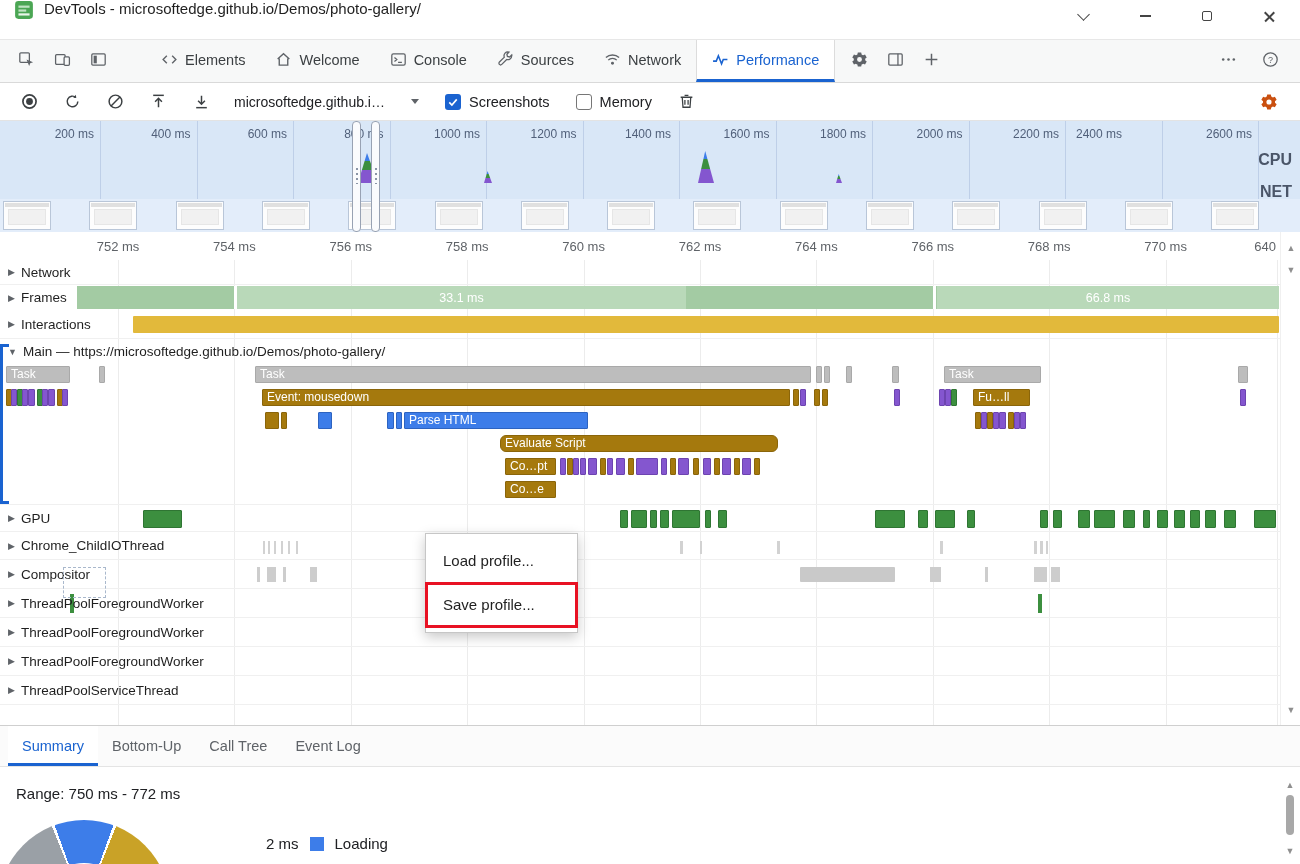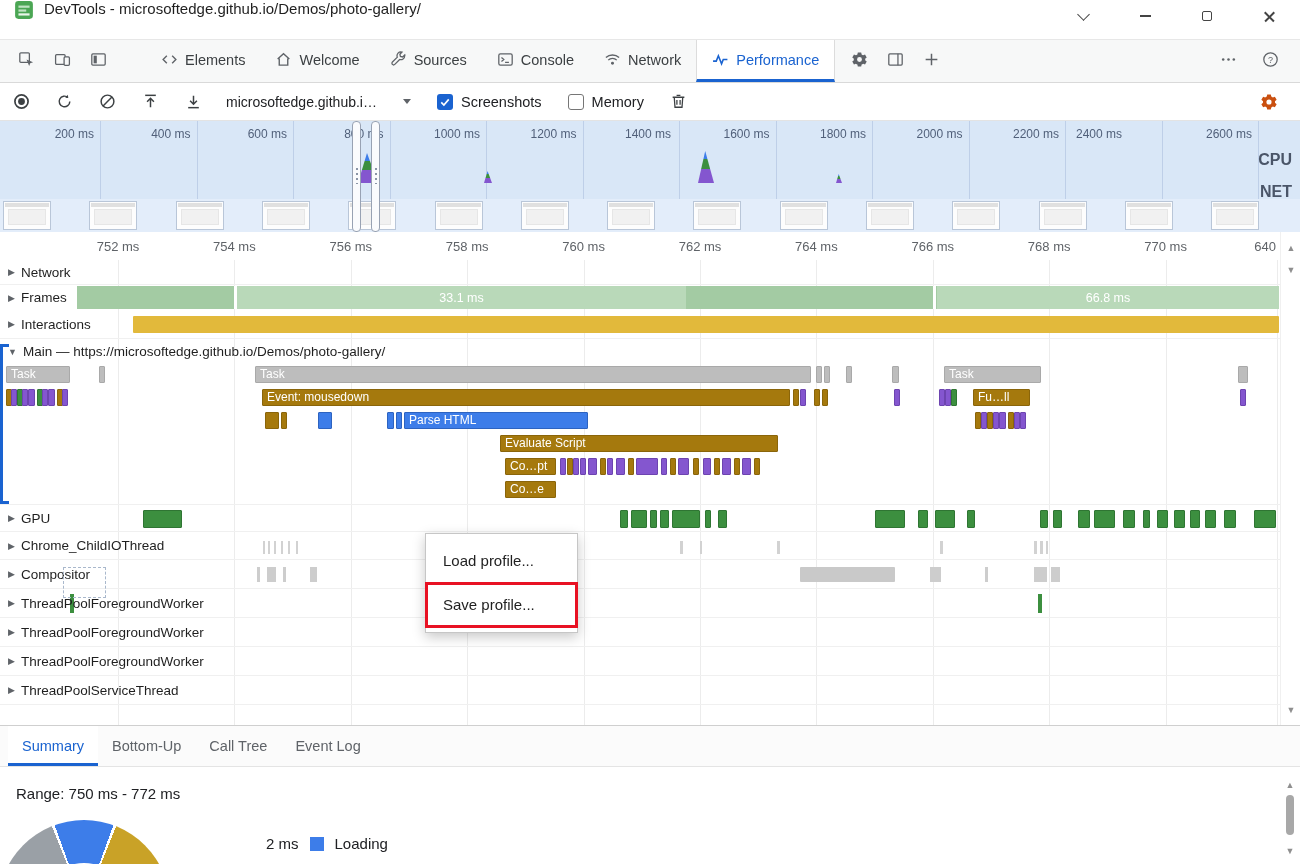--- a/index.html
+++ b/index.html
@@ -33,21 +33,21 @@
        border-bottom:3px solid transparent;}
   .tab .ticon{display:flex;color:#5f6368;}
   .tab.active{color:var(--c-accent,#1a63d0);border-bottom-color:var(--c-accent,#1a63d0);background:#fff;
        border-left:1px solid #dcdcdc;border-right:1px solid #dcdcdc;}
   .tab.active .ticon{color:var(--c-accent,#1a63d0);}
   .tb-icons.mid{margin-left:6px;}
   .tb-icons.right{margin-left:auto;padding-right:12px;gap:6px;}
 
   
   .toolbar{position:absolute;left:0;top:83px;width:1300px;height:38px;display:flex;align-items:center;
-           background:#fff;border-bottom:1px solid #e3e3e3;padding-left:4px;}
+           background:#fff;border-bottom:1px solid #e3e3e3;padding-left:12px;}
   .tb-left{display:flex;align-items:center;gap:9px;}
   .tbtn{width:34px;height:32px;display:flex;align-items:center;justify-content:center;color:#3c4043;}
   .tbtn .icon{display:flex;}
   .tbtn.orange{color:var(--c-settings-orange,#ca5010);}
   .url-select{display:flex;align-items:center;margin-left:16px;font-size:14px;color:#202124;}
   .url-select .chev{margin-left:26px;width:0;height:0;border-left:4.5px solid transparent;border-right:4.5px solid transparent;border-top:5px solid #5f6368;}
   .check-group{display:flex;align-items:center;gap:8px;margin-left:26px;font-size:14.5px;}
   .cb{width:16px;height:16px;border-radius:3px;display:flex;align-items:center;justify-content:center;}
   .cb.checked{background:var(--c-accent,#1a63d0);}
   .cb.un{border:1.5px solid #767676;background:#fff;}
@@ -218,33 +218,33 @@
           <span class="ticon" data-interactable="false">
             <svg viewBox="0 0 16 16" width="17" height="17">
               <path d="M2.5 7.5 8 2.6l5.5 4.9M4 7v6.3h8V7" fill="none" stroke="currentColor" stroke-width="1.3"></path>
             </svg>
           </span>
           <span data-interactable="false">Welcome</span>
         </button>
         <button class="tab" data-interactable="true">
           <span class="ticon" data-interactable="false">
             <svg viewBox="0 0 16 16" width="17" height="17">
-              <path d="M13.8 4.6a3.6 3.6 0 0 1-4.7 3.4l-4.6 4.6a1.55 1.55 0 1 1-2.2-2.2l4.6-4.6A3.6 3.6 0 0 1 11.3 1l-2 2 .5 2.1 2.1.5 2-2c.1.3.1.6-.1 1z" fill="none" stroke="currentColor" stroke-width="1.2"></path>
-            </svg>
-          </span>
-          <span data-interactable="false">Sources</span>
+              <rect x="1.7" y="2.7" width="12.6" height="10.6" rx="1.5" fill="none" stroke="currentColor" stroke-width="1.2"></rect>
+              <path d="M4.2 6.2 6.4 8l-2.2 1.8M7.6 10.6h3.6" fill="none" stroke="currentColor" stroke-width="1.2"></path>
+            </svg>
+          </span>
+          <span data-interactable="false">Console</span>
         </button>
         <button class="tab" data-interactable="true">
           <span class="ticon" data-interactable="false">
             <svg viewBox="0 0 16 16" width="17" height="17">
-              <rect x="1.7" y="2.7" width="12.6" height="10.6" rx="1.5" fill="none" stroke="currentColor" stroke-width="1.2"></rect>
-              <path d="M4.2 6.2 6.4 8l-2.2 1.8M7.6 10.6h3.6" fill="none" stroke="currentColor" stroke-width="1.2"></path>
-            </svg>
-          </span>
-          <span data-interactable="false">Console</span>
+              <path d="M13.8 4.6a3.6 3.6 0 0 1-4.7 3.4l-4.6 4.6a1.55 1.55 0 1 1-2.2-2.2l4.6-4.6A3.6 3.6 0 0 1 11.3 1l-2 2 .5 2.1 2.1.5 2-2c.1.3.1.6-.1 1z" fill="none" stroke="currentColor" stroke-width="1.2"></path>
+            </svg>
+          </span>
+          <span data-interactable="false">Sources</span>
         </button>
         <button class="tab" data-interactable="true">
           <span class="ticon" data-interactable="false">
             <svg viewBox="0 0 16 16" width="17" height="17">
               <path d="M1.8 6.2a9 9 0 0 1 12.4 0M4 8.6a5.6 5.6 0 0 1 8 0" fill="none" stroke="currentColor" stroke-width="1.3"></path>
               <circle cx="8" cy="11.6" r="1.4" fill="currentColor"></circle>
             </svg>
           </span>
           <span data-interactable="false">Network</span>
         </button>
@@ -577,21 +577,21 @@
         <div class="fbar b-parse" data-interactable="true" style="left: 396px; width: 6px; top: 46px;"></div>
         <div class="fbar b-parse" data-interactable="true" style="left: 404px; width: 184px; top: 46px;">Parse HTML</div>
         <div class="fbar b-script" data-interactable="true" style="left: 975px; width: 4px; top: 46px;"></div>
         <div class="fbar b-purple" data-interactable="true" style="left: 981px; width: 4px; top: 46px;"></div>
         <div class="fbar b-script" data-interactable="true" style="left: 987px; width: 4px; top: 46px;"></div>
         <div class="fbar b-purple" data-interactable="true" style="left: 993px; width: 4px; top: 46px;"></div>
         <div class="fbar b-purple" data-interactable="true" style="left: 999px; width: 7px; top: 46px;"></div>
         <div class="fbar b-script" data-interactable="true" style="left: 1008px; width: 4px; top: 46px;"></div>
         <div class="fbar b-purple" data-interactable="true" style="left: 1014px; width: 4px; top: 46px;"></div>
         <div class="fbar b-purple" data-interactable="true" style="left: 1020px; width: 5px; top: 46px;"></div>
-        <div class="fbar b-script" data-interactable="true" style="left: 500px; width: 278px; top: 69px;">Evaluate Script</div>
+        <div class="fbar b-script" data-interactable="true" style="left: 500px; width: 278px; top: 69px; border-radius: 6px;">Evaluate Script</div>
         <div class="fbar b-script" data-interactable="true" style="left: 505px; width: 51px; top: 92px;">Co…pt</div>
         <div class="fbar b-purple" data-interactable="true" style="left: 560px; width: 5px; top: 92px;"></div>
         <div class="fbar b-script" data-interactable="true" style="left: 567px; width: 4px; top: 92px;"></div>
         <div class="fbar b-purple" data-interactable="true" style="left: 573px; width: 5px; top: 92px;"></div>
         <div class="fbar b-purple" data-interactable="true" style="left: 580px; width: 5px; top: 92px;"></div>
         <div class="fbar b-purple" data-interactable="true" style="left: 588px; width: 9px; top: 92px;"></div>
         <div class="fbar b-script" data-interactable="true" style="left: 600px; width: 4px; top: 92px;"></div>
         <div class="fbar b-purple" data-interactable="true" style="left: 607px; width: 6px; top: 92px;"></div>
         <div class="fbar b-purple" data-interactable="true" style="left: 616px; width: 9px; top: 92px;"></div>
         <div class="fbar b-script" data-interactable="true" style="left: 628px; width: 5px; top: 92px;"></div>

